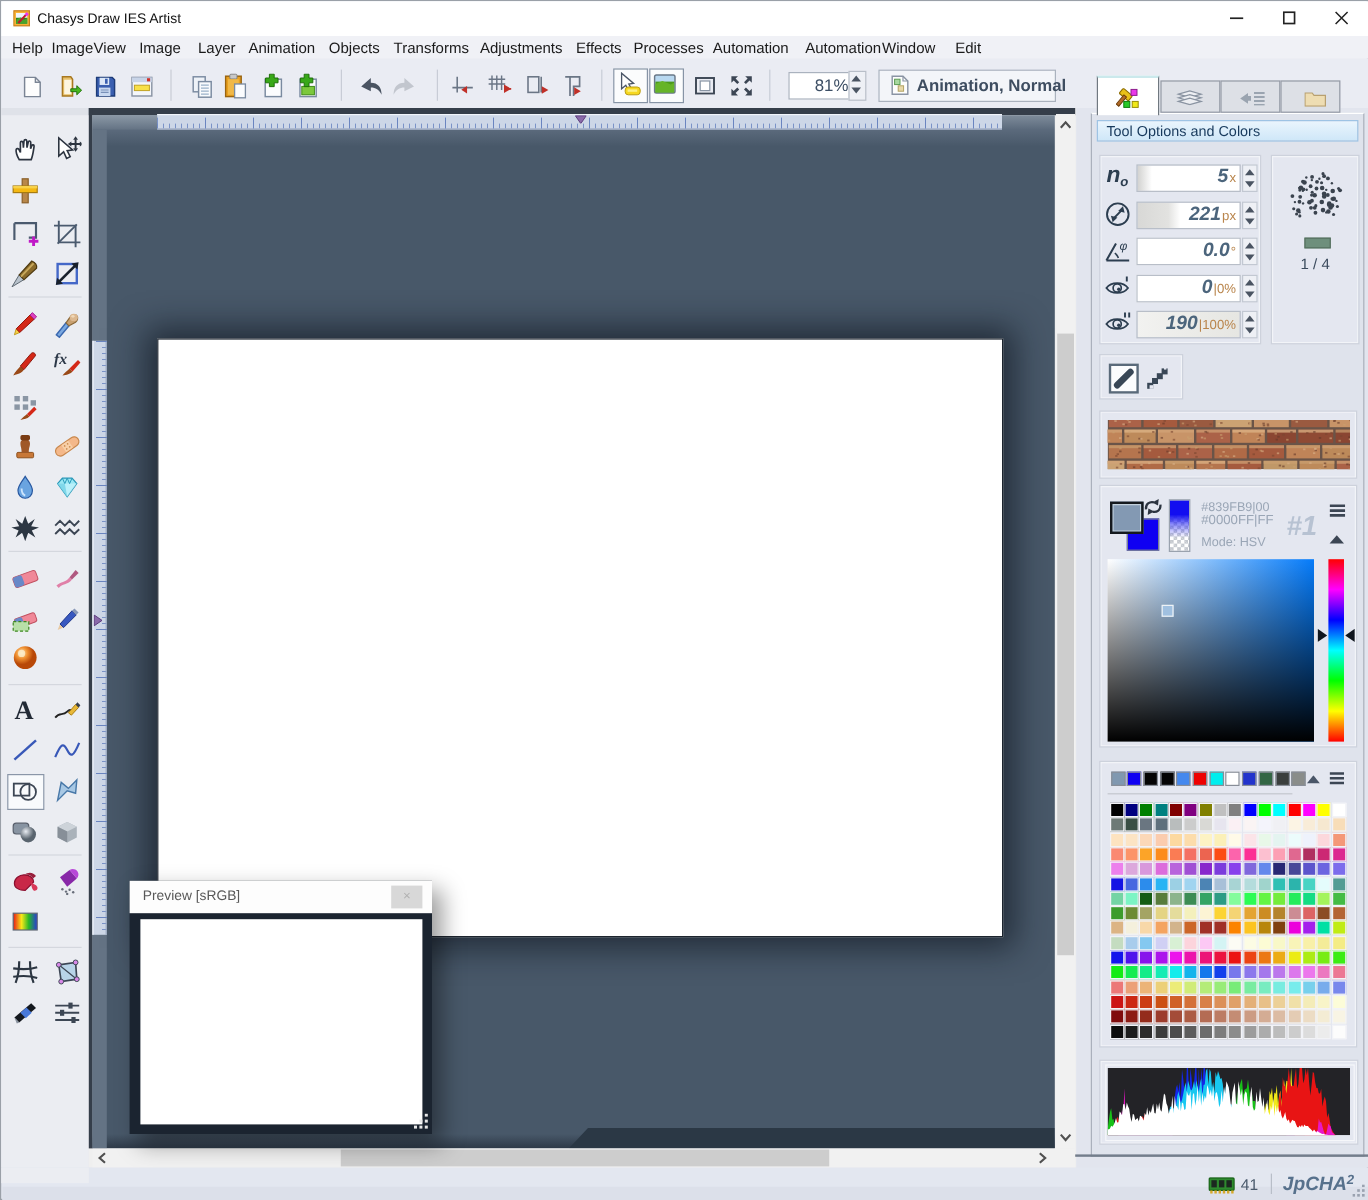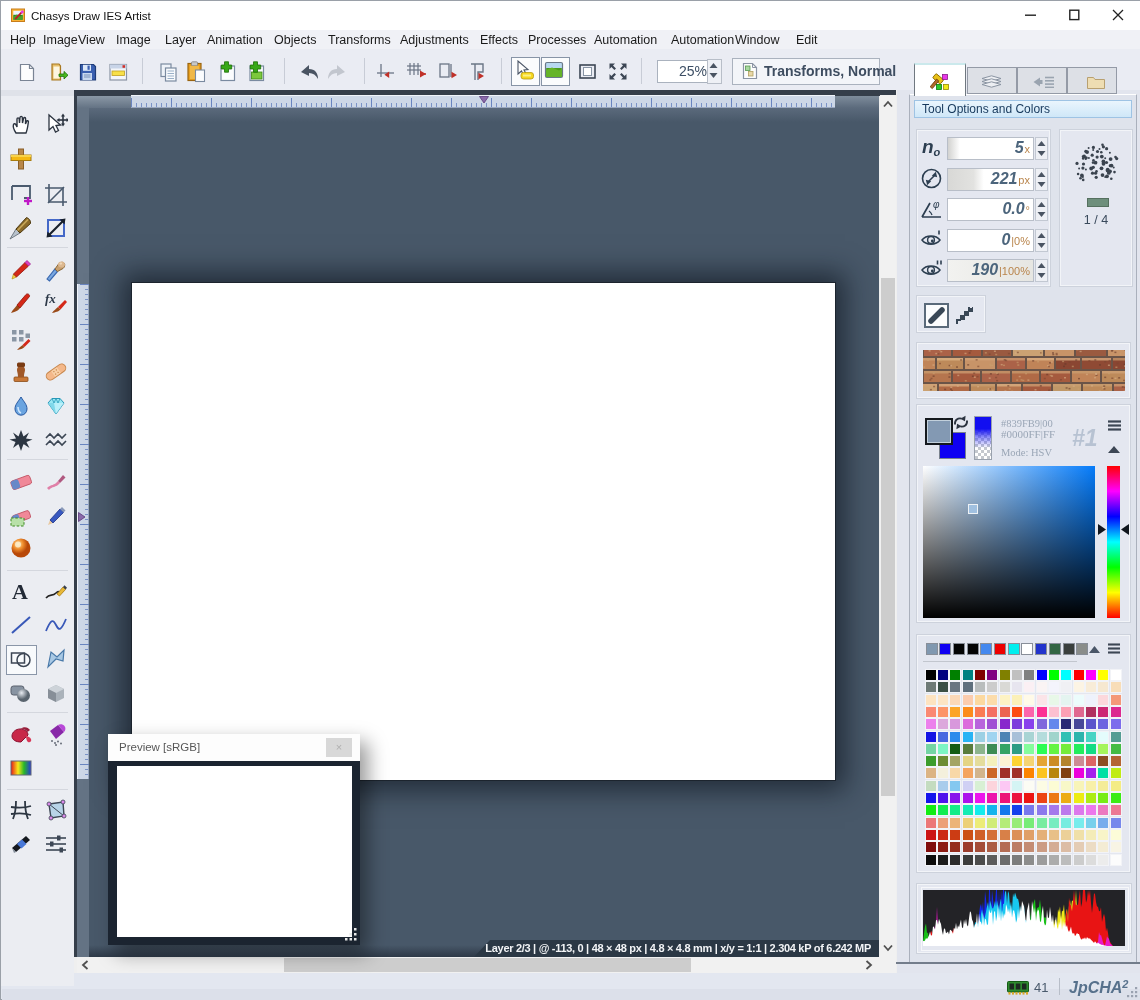--- a/index.html
+++ b/index.html
@@ -1,16 +1,16 @@
 <!DOCTYPE html>
 <html><head><meta charset="utf-8"><style>
 html,body{margin:0;padding:0}
 body{font-family:"Liberation Sans",sans-serif;width:1140px;height:1000px;overflow:hidden}
 #app{position:relative;width:1140px;height:1000px;background:#e3e7f0;border:1px solid #9aa0a8;box-sizing:border-box}
-.mono{font-family:Liberation Serif, serif}
+.mono{font-family:Liberation Sans, sans-serif}
 </style></head><body>
 <div id="app">
 
 <div style="position:absolute;left:0;top:0;width:1140px;height:29px;background:#fff"></div>
 <svg style="position:absolute;left:10px;top:7px" width="15" height="15" viewBox="0 0 15 15">
 <rect x="0.5" y="1" width="13" height="12.5" fill="#f9b233" stroke="#c87d1a" stroke-width="1"></rect>
 <rect x="2.3" y="2.8" width="9.4" height="9" fill="#eef6ff"></rect>
 <rect x="2.3" y="6.8" width="9.4" height="5" fill="#2e7d1e"></rect>
 <path d="M2.8 8 L6 6.5 L9 8.5 L11.7 7 L11.7 11.8 L2.3 11.8 Z" fill="#4aa32a"></path>
 <line x1="4.2" y1="11.2" x2="10.8" y2="4.2" stroke="#c0182c" stroke-width="1.7"></line>
@@ -147,34 +147,34 @@
     </svg>
 <svg style="position:absolute;left:608px;top:62px" width="18" height="17" viewBox="0 0 18 17">
 <g fill="#3c4654">
         <path d="M0.5 0.5 h5.5 l-2 2 l3 3 l-1.6 1.6 l-3 -3 l-1.9 1.9 z"></path>
 <path d="M17.5 0.5 h-5.5 l2 2 l-3 3 l1.6 1.6 l3 -3 l1.9 1.9 z"></path>
 <path d="M0.5 16.5 h5.5 l-2 -2 l3 -3 l-1.6 -1.6 l-3 3 l-1.9 -1.9 z"></path>
 <path d="M17.5 16.5 h-5.5 l2 -2 l-3 -3 l1.6 -1.6 l3 3 l1.9 -1.9 z"></path>
       </g>
     </svg>
 <div style="position:absolute;left:640px;top:57px;width:1px;height:26px;background:#c8ccd6"></div>
-<div style="position:absolute;left:656px;top:59px;width:49px;height:21px;background:#fff;border:1px solid #aab2be;font-size:14px;color:#3c4e64;text-align:right;line-height:21px;padding-right:4px">25%</div>
+<div style="position:absolute;left:656px;top:59px;width:49px;height:21px;background:#fff;border:1px solid #aab2be;font-size:14px;color:#3c4e64;text-align:right;line-height:21px;padding-right:4px">81%</div>
 <div style="position:absolute;left:706px;top:58px;width:13px;height:23px;background:#eef0f5;border:1px solid #b8bec8"></div>
 <svg style="position:absolute;left:707px;top:61px" width="11" height="17" viewBox="0 0 11 17">
       <path d="M5.5 1 l4 5 h-8 z" fill="#4a5462"></path>
       <path d="M5.5 16 l4 -5 h-8 z" fill="#4a5462"></path>
     </svg>
 <div style="position:absolute;left:731px;top:57px;width:146px;height:25px;background:#f3f5f9;border:1px solid #aab2be"></div>
 <svg style="position:absolute;left:741px;top:61px" width="17" height="18" viewBox="0 0 17 18">
 <path d="M1.5 1.5 h9 l4 4 v11 h-13 z" fill="#fdfdfd" stroke="#8a94a4" stroke-width="1.2"></path>
 <path d="M10.5 1.5 v4 h4" fill="none" stroke="#8a94a4" stroke-width="1"></path>
 <rect x="3.5" y="4" width="4.5" height="4.5" fill="#a8d8a0" stroke="#589850" stroke-width="0.8"></rect>
 <rect x="6.5" y="9.5" width="4.5" height="4.5" fill="#e8d8a8" stroke="#b0a060" stroke-width="0.8"></rect>
     </svg>
-<div style="position:absolute;left:763px;top:62px;font-size:14px;font-weight:bold;color:#3e4d60">Transforms, Normal</div>
+<div style="position:absolute;left:763px;top:62px;font-size:14px;font-weight:bold;color:#3e4d60">Animation, Normal</div>
 <div style="position:absolute;left:0;top:89px;width:73px;height:883px;background:#ebedf2"></div>
 <div style="position:absolute;left:0;top:89px;width:73px;height:6px;background:#dfe2e9"></div>
 <svg style="position:absolute;left:8px;top:112px" width="24" height="24" viewBox="0 0 24 24">
       <path d="M7 20 C5 17 4 13 4.5 11.5 C5 10.5 6.5 10.5 7 12 L8 14 L8 6 C8 4.5 10 4.5 10.2 6 L10.5 10 L11 4.5 C11.2 3 13.2 3 13.3 4.5 L13.5 10 L14.5 5.5 C14.8 4 16.6 4.3 16.6 5.8 L16.5 11 L17.5 8.5 C18 7.2 19.6 7.7 19.4 9 C19 11.5 18.5 16.5 17 20 Z" fill="#fff" stroke="#2c3440" stroke-width="1.4"></path>
     </svg>
 <svg style="position:absolute;left:43px;top:112px" width="24" height="24" viewBox="0 0 24 24">
       <path d="M5 2 L5 17 L9 13.5 L11.5 19 L14.5 17.5 L12 12.5 L16.5 12 Z" fill="#fff" stroke="#2c3440" stroke-width="1.3"></path>
 <g stroke="#2c3440" stroke-width="1.6">
         <line x1="19" y1="3" x2="19" y2="11"></line>
         <line x1="15" y1="7" x2="23" y2="7"></line>
@@ -434,21 +434,20 @@
       <path d="M5 7 L0.5 0.5 L9.5 0.5 Z" fill="#8a6aaa" stroke="#5a3a7a" stroke-width="0.8"></path>
     </svg>
 <div style="position:absolute;left:76px;top:107px;width:12px;height:849px;background:#647384"></div>
 <div style="position:absolute;left:76px;top:283px;width:12px;height:495px;background:#cdd7e7;border-left:1px solid #f0f4fa;border-right:1px solid #9aa8c0;box-sizing:border-box;background-image:repeating-linear-gradient(180deg,#7a93c8 0,#7a93c8 1px,transparent 1px,transparent 5px);background-size:4px 100%;background-position:7px 0;background-repeat:no-repeat"></div>
 <div style="position:absolute;left:76px;top:283px;width:12px;height:495px;background-image:repeating-linear-gradient(180deg,#6a85c0 0,#6a85c0 1px,transparent 1px,transparent 40px);background-size:9px 100%;background-position:3px 0;background-repeat:no-repeat"></div>
 <svg style="position:absolute;left:77px;top:511px" width="7" height="10" viewBox="0 0 7 10">
       <path d="M7 5 L0.5 0.5 L0.5 9.5 Z" fill="#8a6aaa" stroke="#5a3a7a" stroke-width="0.8"></path>
     </svg>
 <div style="position:absolute;left:130px;top:281px;width:705px;height:499px;background:#fff;border:1px solid #1c242e;box-sizing:border-box;box-shadow:0 0 26px 9px rgba(10,16,26,0.62)"></div>
 <div style="position:absolute;left:473px;top:939px;width:405px;height:17px;background:#2b3845;clip-path:polygon(16px 0,100% 0,100% 100%,0 100%)"></div>
-<div style="position:absolute;left:473px;top:939px;width:397px;height:17px;font-size:11px;letter-spacing:-0.3px;font-weight:bold;color:#f2f4f6;text-align:right;line-height:17px;white-space:nowrap">Layer 2/3 | @ -113, 0 | 48 × 48 px | 4.8 × 4.8 mm | x/y = 1:1 | 2.304 kP of 6.242 MP</div>
 <div style="position:absolute;left:879px;top:94px;width:16px;height:862px;background:#f1f1f1"></div>
 <svg style="position:absolute;left:882px;top:99px" width="10" height="8" viewBox="0 0 10 8">
       <path d="M1 6.5 L5 2 L9 6.5" fill="none" stroke="#505050" stroke-width="1.8"></path>
     </svg>
 <svg style="position:absolute;left:882px;top:943px" width="10" height="8" viewBox="0 0 10 8">
       <path d="M1 1.5 L5 6 L9 1.5" fill="none" stroke="#505050" stroke-width="1.8"></path>
     </svg>
 <div style="position:absolute;left:880px;top:277px;width:14px;height:518px;background:#cdcdcd"></div>
 <div style="position:absolute;left:76px;top:956px;width:819px;height:16px;background:#f1f1f1"></div>
 <svg style="position:absolute;left:80px;top:959px" width="8" height="10" viewBox="0 0 8 10">

